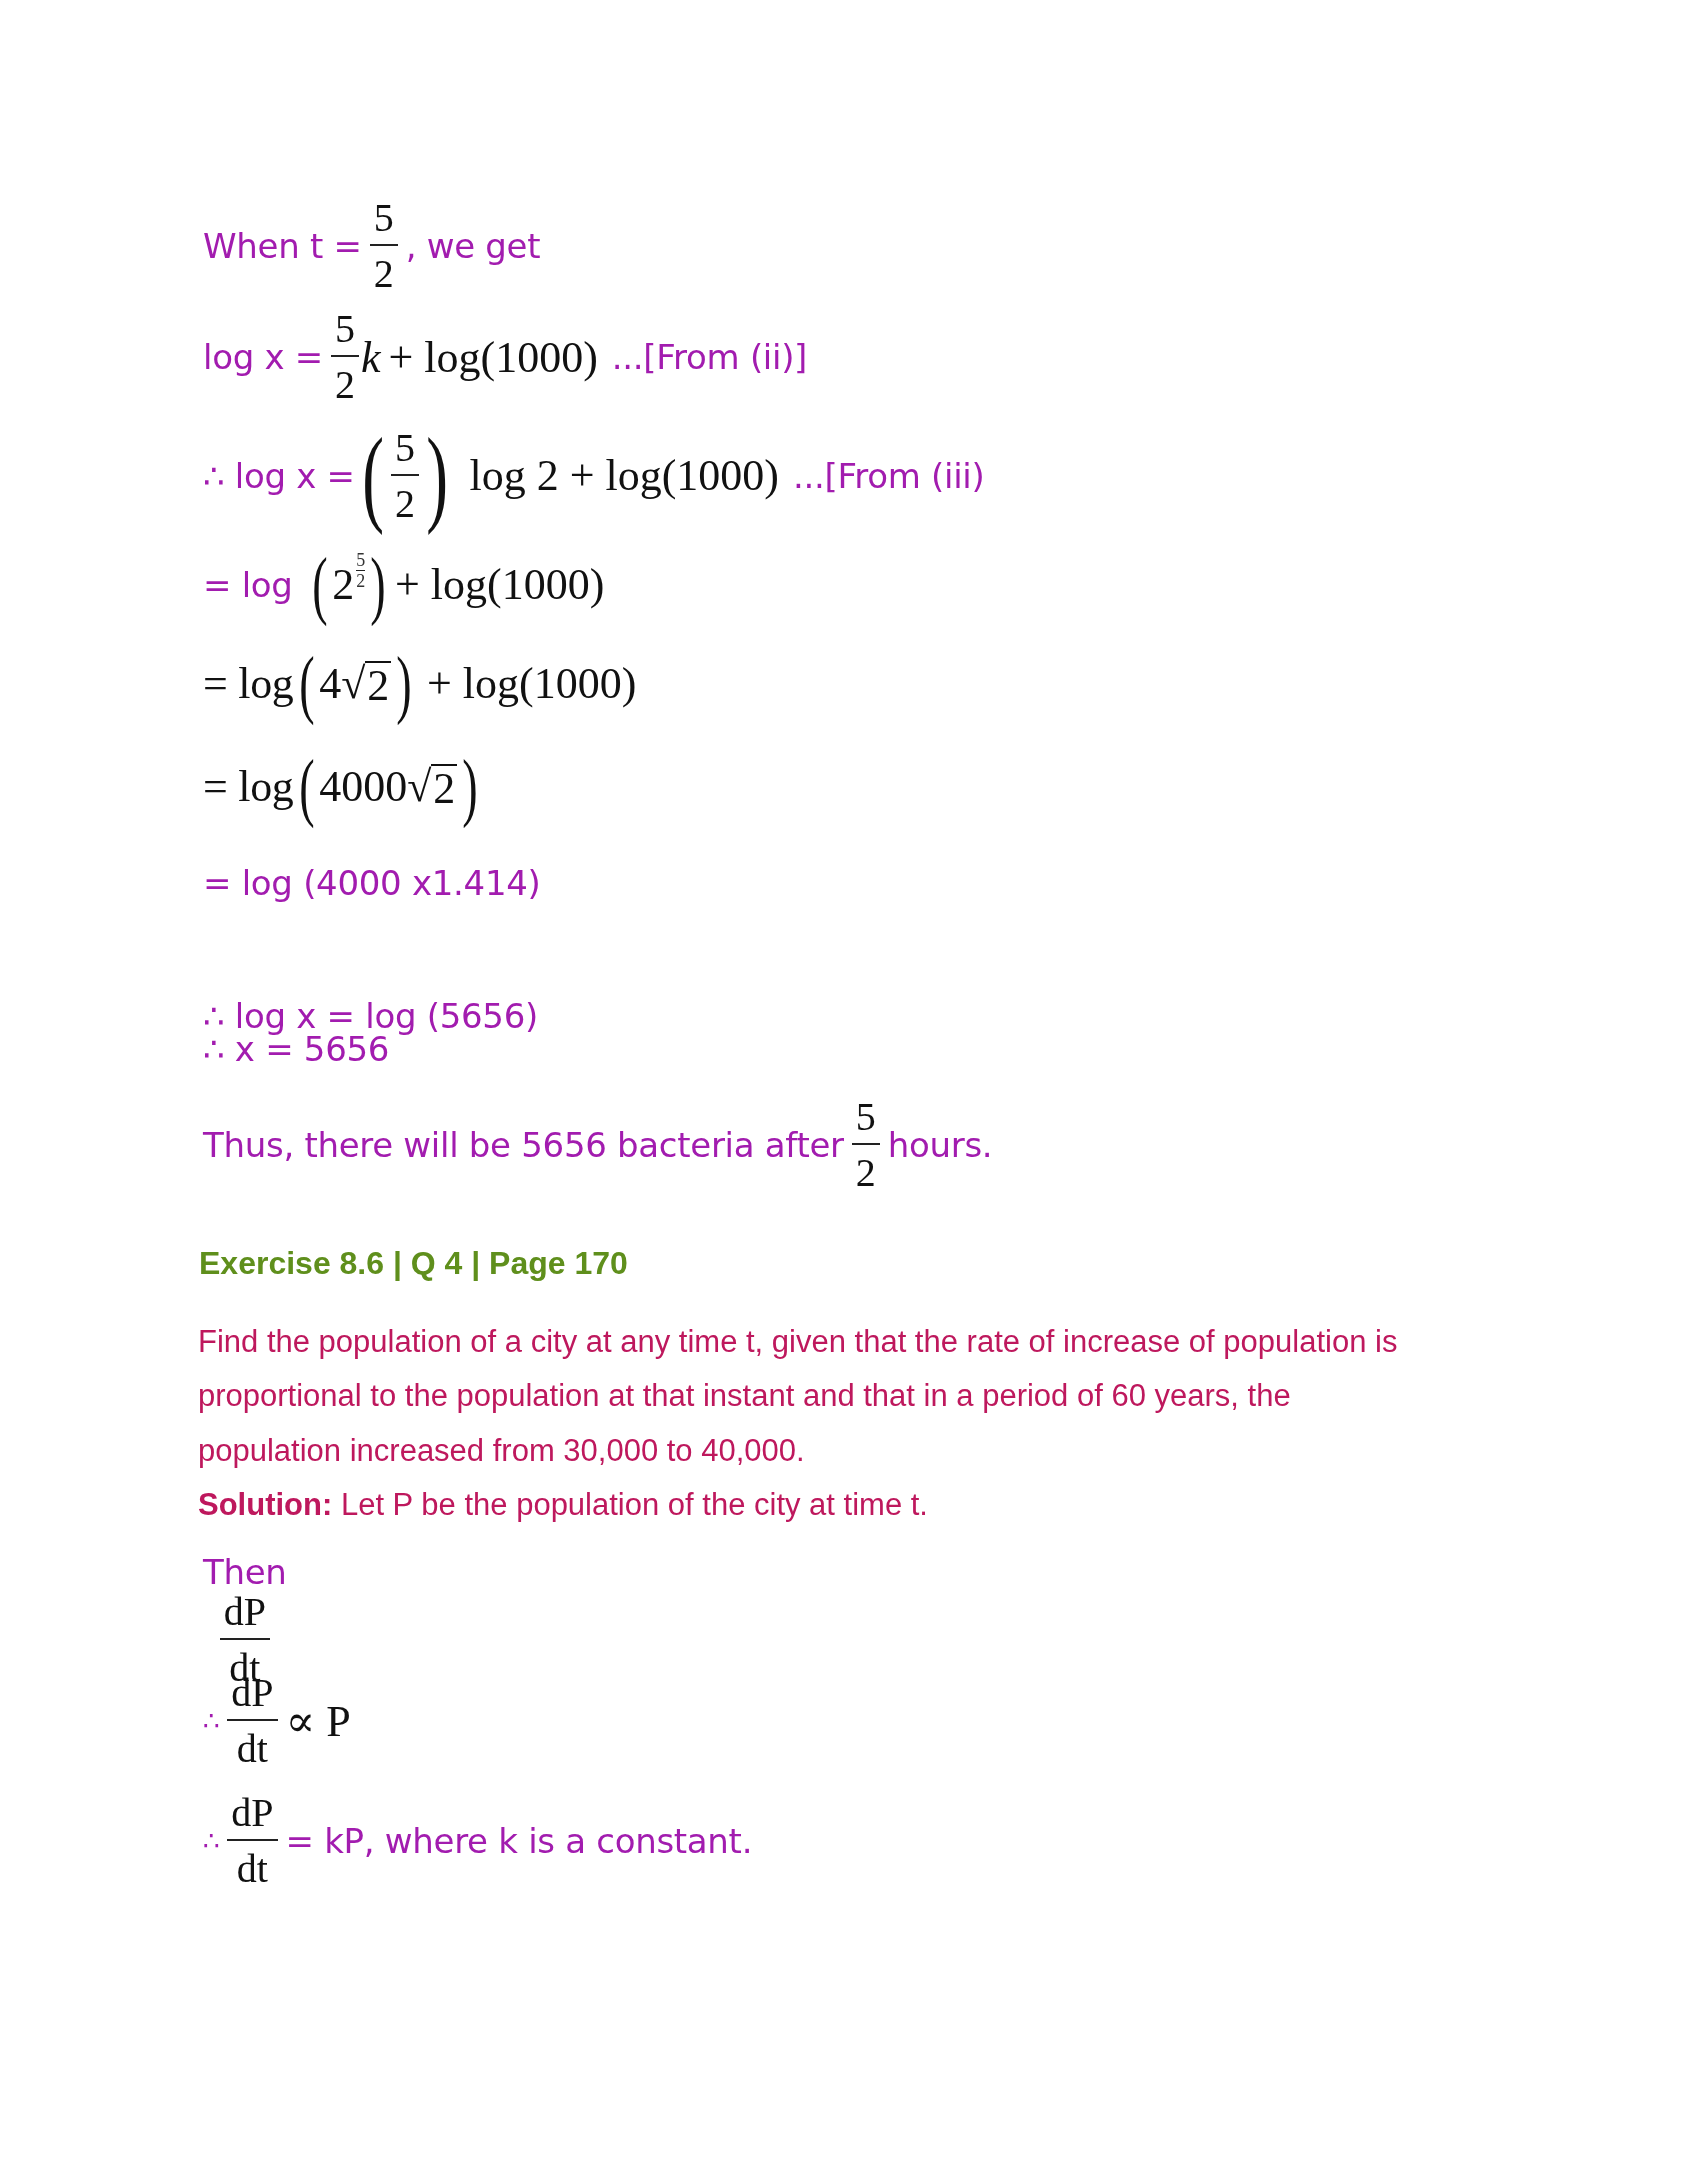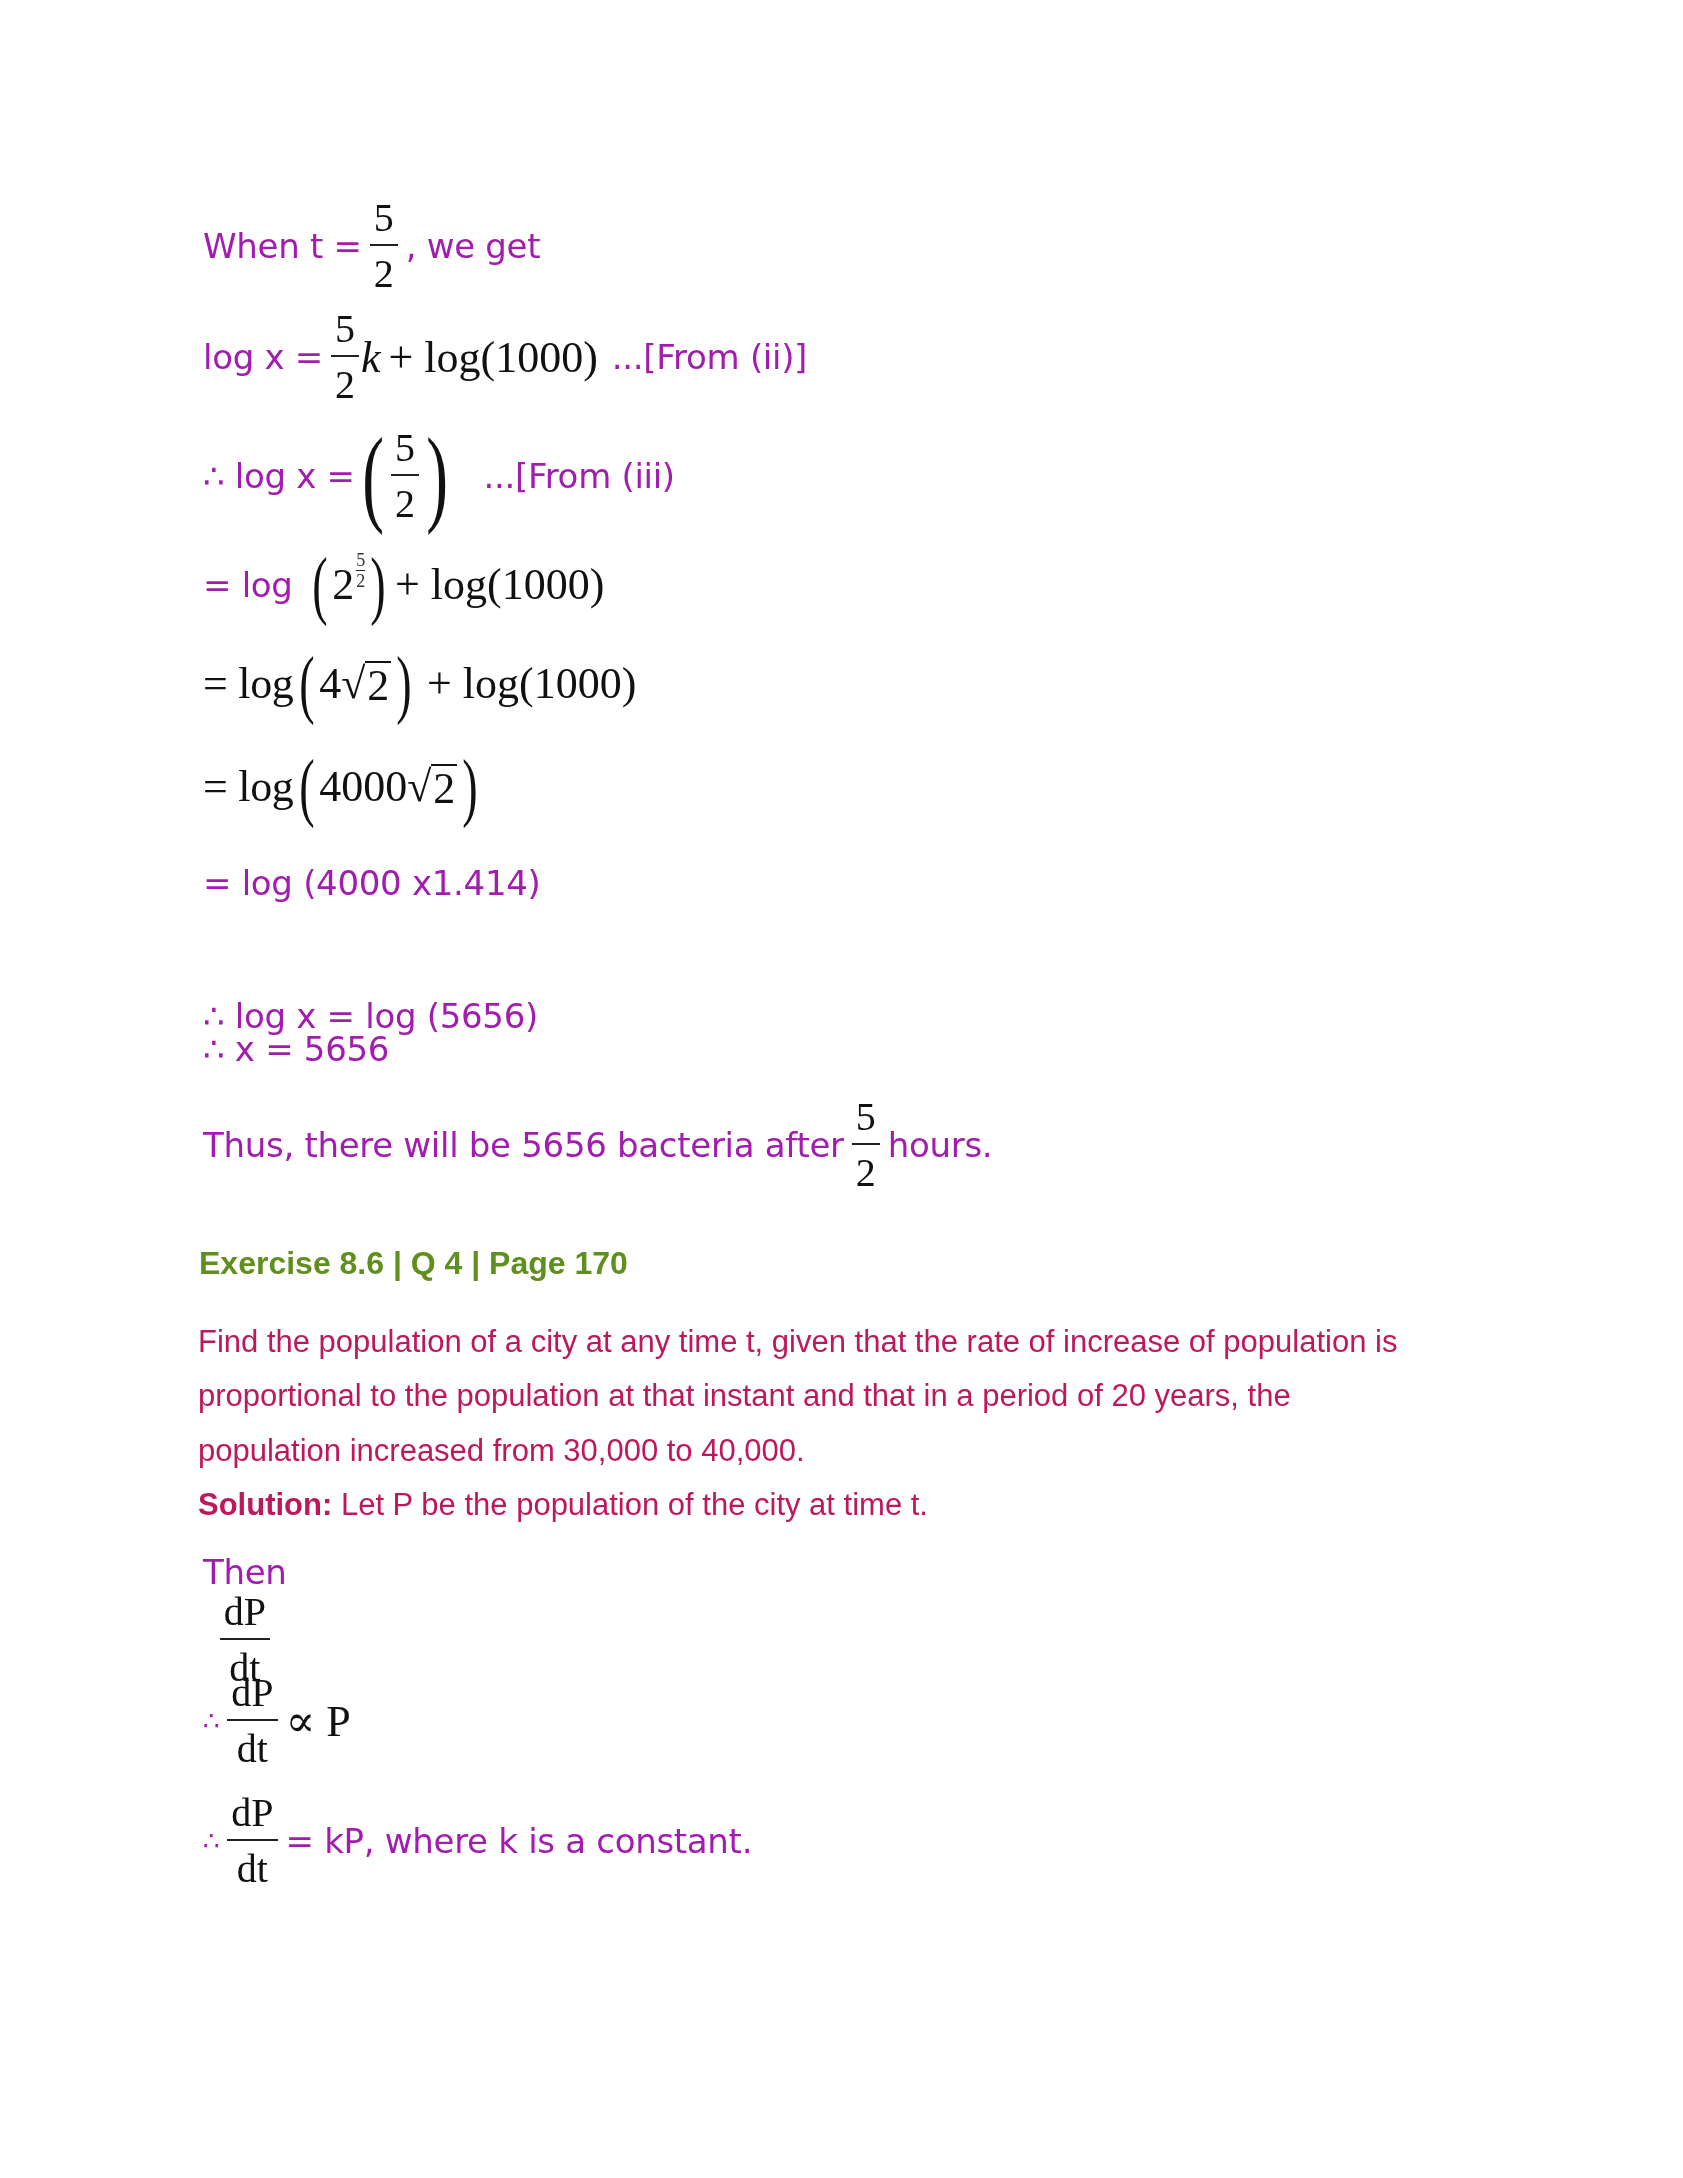--- a/index.html
+++ b/index.html
@@ -53,20 +53,21 @@
 <div class="line" style="top:421px;">
   <span class="sans">∴ log x =</span>
   <span class="paren big-paren">(</span>
   <span class="frac" style="margin:0 0">
     <span class="num">5</span>
     <span class="bar"></span>
     <span class="den">2</span>
   </span>
   <span class="paren big-paren">)</span>
   <span class="gap"></span>
+  <span class="math">log 2 + log(1000)</span>
   <span class="gap"></span>
   <span class="sans">...[From (iii)</span>
 </div>
 
 <div class="line" style="top:546px;">
   <span class="sans">= log</span>
   <span class="gap"></span>
   <span class="paren mid-paren">(</span>
   <span class="math">2</span>
   <span class="sup">
@@ -111,21 +112,21 @@
     <span class="num">5</span>
     <span class="bar"></span>
     <span class="den">2</span>
   </span>
   <span class="sans">hours.</span>
 </div>
 
 <div class="heading">Exercise 8.6 | Q 4 | Page 170</div>
 
 <div class="para" style="top:1324px;">Find the population of a city at any time t, given that the rate of increase of population is</div>
-<div class="para" style="top:1378px;">proportional to the population at that instant and that in a period of 20 years, the</div>
+<div class="para" style="top:1378px;">proportional to the population at that instant and that in a period of 60 years, the</div>
 <div class="para" style="top:1433px;">population increased from 30,000 to 40,000.</div>
 <div class="para" style="top:1487px;">
   <b>Solution:</b><span> Let P be the population of the city at time t.</span>
 </div>
 
 <div class="line" style="top:1552px;flex-direction:column;">
   <span class="sans">Then</span>
   <span class="frac">
     <span class="num">dP</span>
     <span class="bar"></span>

